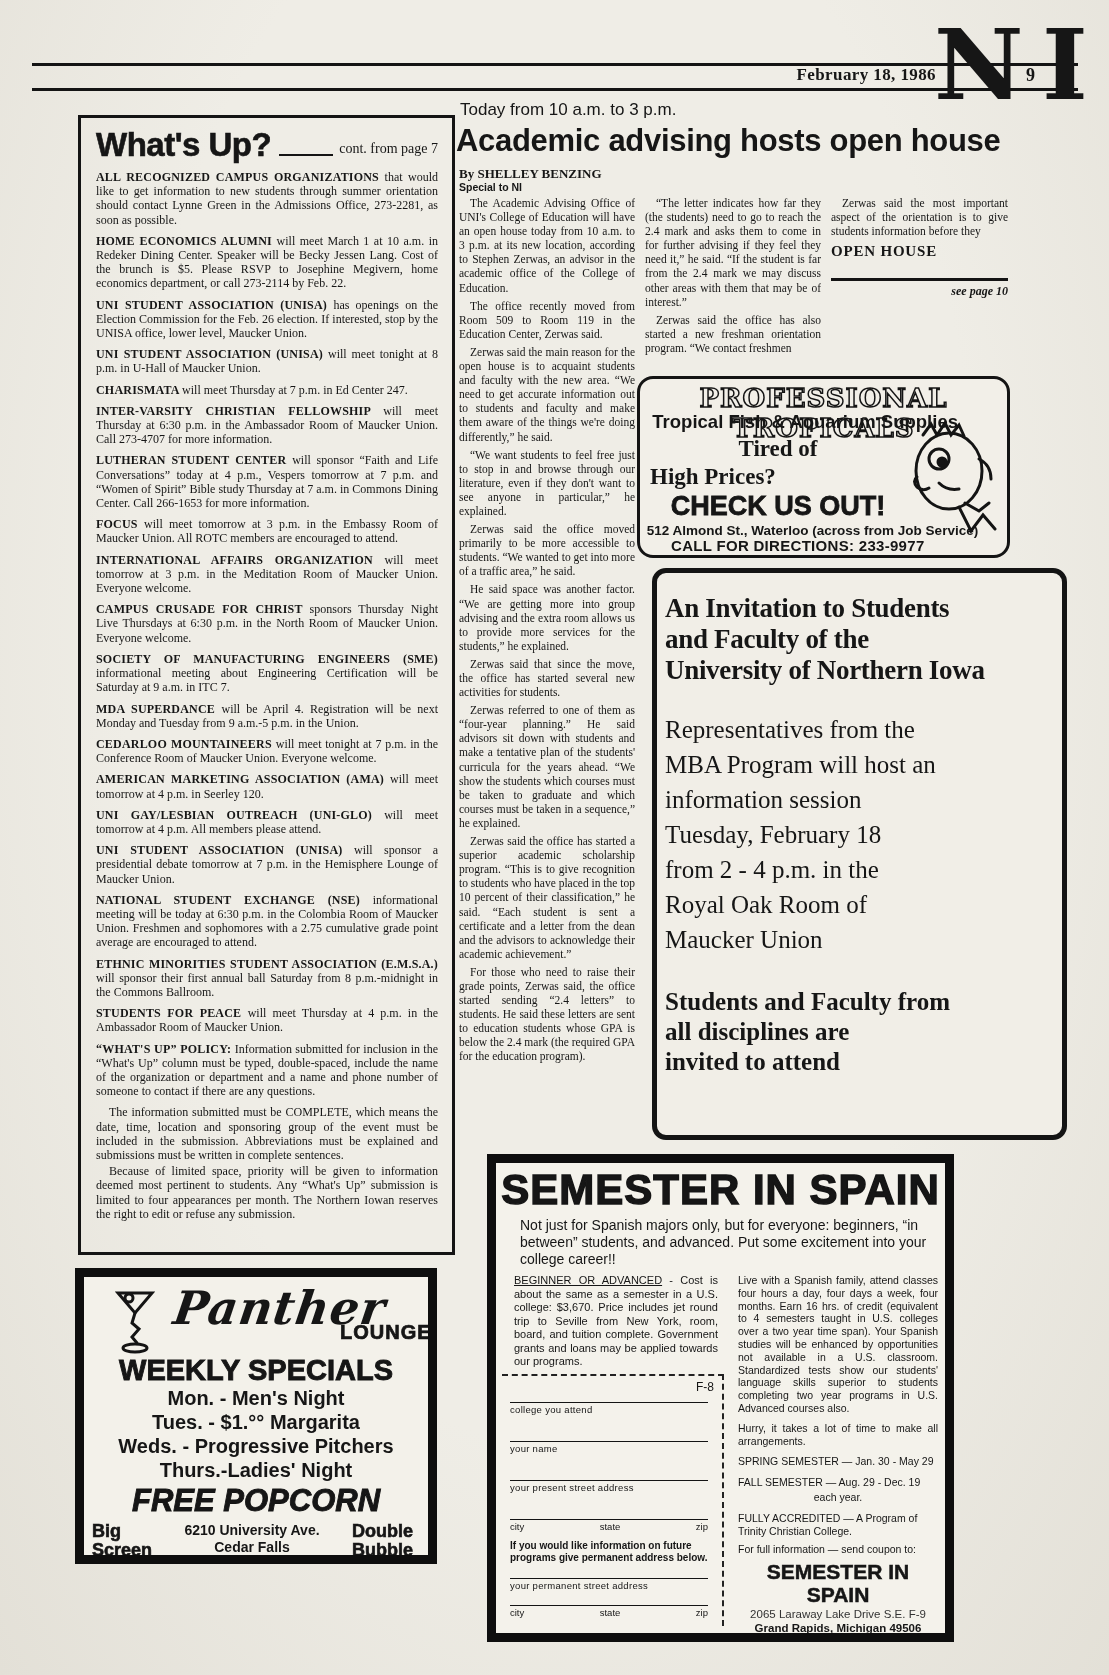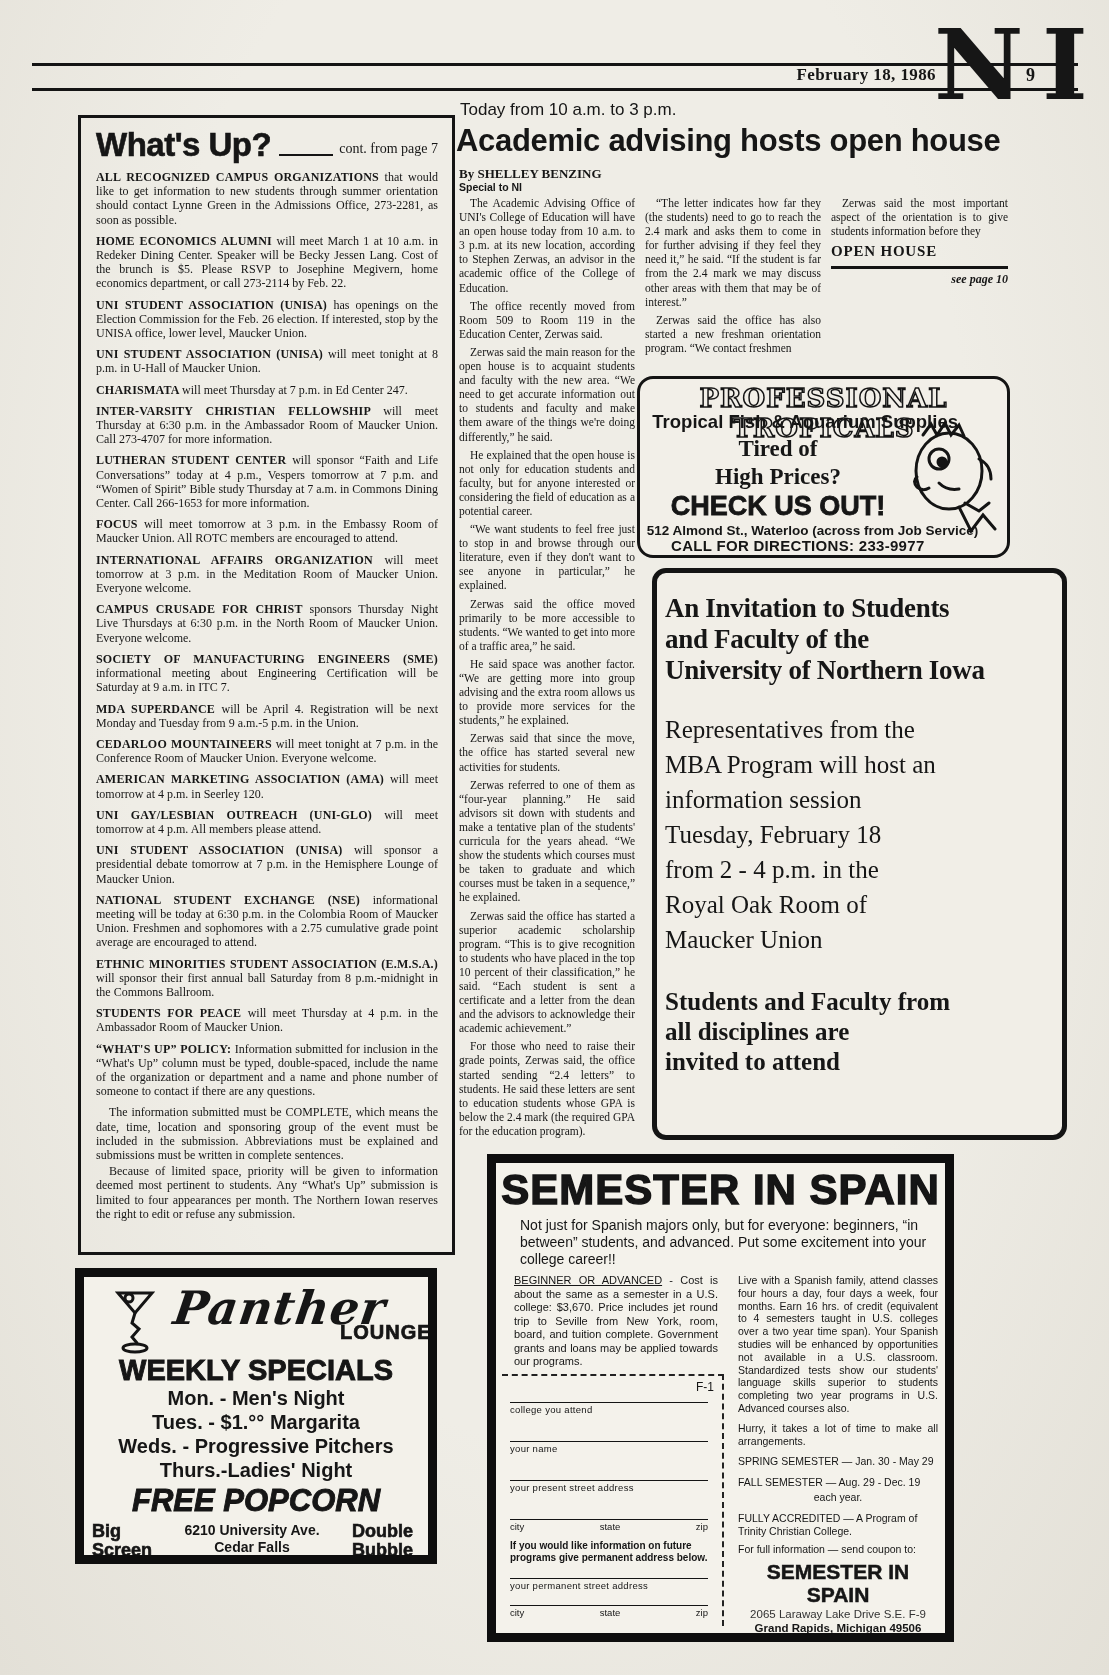--- a/index.html
+++ b/index.html
@@ -33,33 +33,33 @@
   .headline{position:absolute;left:456px;top:124px;width:560px;
             font:bold 31px/34px "Liberation Sans","DejaVu Sans",sans-serif;letter-spacing:-.3px;}
   .byline{position:absolute;left:459px;top:166px;font:bold 13px/15px "Liberation Serif",serif;}
   .byline2{position:absolute;left:459px;top:181px;font:bold 10.5px/12px "Liberation Sans",sans-serif;}
   .acol{position:absolute;top:196px;font-size:11.5px;line-height:14.1px;text-align:justify;overflow:hidden;}
   .acol p{margin:0 0 4px 0;text-indent:11px;}
   .c1{left:459px;width:176px;height:986px;}
   .c2{left:645px;width:176px;height:170px;}
   .c3{left:831px;width:177px;height:190px;}
   .open-house{font:bold 15px/18px "Liberation Serif",serif;letter-spacing:.8px;
-              border-bottom:3px solid #141414;padding-bottom:6px;margin-top:3px;text-indent:0;}
+              border-bottom:3px solid #141414;padding-bottom:18px;margin-top:3px;text-indent:0;}
   .see-page{font:italic bold 12px/15px "Liberation Serif",serif;text-align:right;margin-top:3px;}
 
   
   .trop{position:absolute;left:637px;top:376px;width:373px;height:182px;box-sizing:border-box;
         border:3px solid #141414;border-radius:16px;background:#f2efe8;overflow:hidden;}
   .trop-title{position:absolute;top:4px;left:0;width:100%;text-align:center;
               font-family:"DejaVu Serif",serif;font-weight:bold;font-size:26px;letter-spacing:1px;
               color:#f2efe8;-webkit-text-stroke:1.5px #141414;}
   .trop-sub{position:absolute;top:33px;left:0;width:90%;text-align:center;
             font:bold 18.5px/20px "Liberation Sans",sans-serif;}
   .trop-l1{position:absolute;top:57px;left:4px;width:268px;text-align:center;font:bold 23px/26px "Liberation Serif",serif;}
-  .trop-l2{position:absolute;top:85px;left:4px;width:268px;text-align:center;font:bold 23px/26px "Liberation Serif",serif;}
+  .trop-l2{position:absolute;top:85px;left:10px;width:268px;font:bold 23px/26px "Liberation Serif",serif;}
   .trop-l3{position:absolute;top:113px;left:0px;width:276px;text-align:center;
            font:bold 27px/29px "Liberation Sans",sans-serif;-webkit-text-stroke:.8px #141414;}
   .trop-addr{position:absolute;top:144px;left:0;width:94%;text-align:center;font:bold 13.5px/15px "Liberation Sans",sans-serif;}
   .trop-call{position:absolute;top:159px;left:0;width:86%;text-align:center;
              font:bold 15px/16px "Liberation Sans",sans-serif;letter-spacing:.3px;}
   .fish{position:absolute;right:2px;top:40px;}
 
   
   .mba{position:absolute;left:652px;top:568px;width:415px;height:572px;box-sizing:border-box;
        border:5px solid #141414;border-radius:14px;background:#f1eee7;
@@ -184,21 +184,20 @@
   <div class="kicker">Today from 10 a.m. to 3 p.m.</div>
   <div class="headline">Academic advising hosts open house</div>
   <div class="byline">By SHELLEY BENZING</div>
   <div class="byline2">Special to NI</div>
 
   <div class="acol c1">
 
   <p>The Academic Advising Office of UNI's College of Education will have an open house today from 10 a.m. to 3 p.m. at its new location, according to Stephen Zerwas, an advisor in the academic office of the College of Education.</p>
       <p>The office recently moved from Room 509 to Room 119 in the Education Center, Zerwas said.</p>
       <p>Zerwas said the main reason for the open house is to acquaint students and faculty with the new area. “We need to get accurate information out to students and faculty and make them aware of the things we're doing differently,” he said.</p>
-      <p>He explained that the open house is not only for education students and faculty, but for anyone interested or considering the field of education as a potential career.</p>
       <p>“We want students to feel free just to stop in and browse through our literature, even if they don't want to see anyone in particular,” he explained.</p>
       <p>Zerwas said the office moved primarily to be more accessible to students. “We wanted to get into more of a traffic area,” he said.</p>
       <p>He said space was another factor. “We are getting more into group advising and the extra room allows us to provide more services for the students,” he explained.</p>
       <p>Zerwas said that since the move, the office has started several new activities for students.</p>
       <p>Zerwas referred to one of them as “four-year planning.” He said advisors sit down with students and make a tentative plan of the students' curricula for the years ahead. “We show the students which courses must be taken to graduate and which courses must be taken in a sequence,” he explained.</p>
       <p>Zerwas said the office has started a superior academic scholarship program. “This is to give recognition to students who have placed in the top 10 percent of their classification,” he said. “Each student is sent a certificate and a letter from the dean and the advisors to acknowledge their academic achievement.”</p>
       <p>For those who need to raise their grade points, Zerwas said, the office started sending “2.4 letters” to students. He said these letters are sent to education students whose GPA is below the 2.4 mark (the required GPA for the education program).</p>
     </div>
   <div class="acol c2">
 
@@ -253,21 +252,21 @@
 invited to attend</div>
   </div>
 
   <div class="spain">
     <div class="spain-title">SEMESTER IN SPAIN</div>
     <div class="spain-intro">Not just for Spanish majors only, but for everyone: beginners, “in between” students, and advanced. Put some excitement into your college career!!</div>
     <div class="spain-body">
       <div class="spain-leftp"><span class="u">BEGINNER OR ADVANCED</span><span> - Cost is about the same as a semester in a U.S. college: $3,670. Price includes jet round trip to Seville from New York, room, board, and tuition complete. Government grants and loans may be applied towards our programs.</span></div>
 
       <div class="coupon">
-        <div class="coupon-f9">F-1</div>
+        <div class="coupon-f9">F-8</div>
         <div>
 
             <div class="cfield">
               <div class="rule"></div>
               <div class="cap">college you attend</div>
             </div>
 
             <div class="cfield">
               <div class="rule"></div>
               <div class="cap">your name</div>

